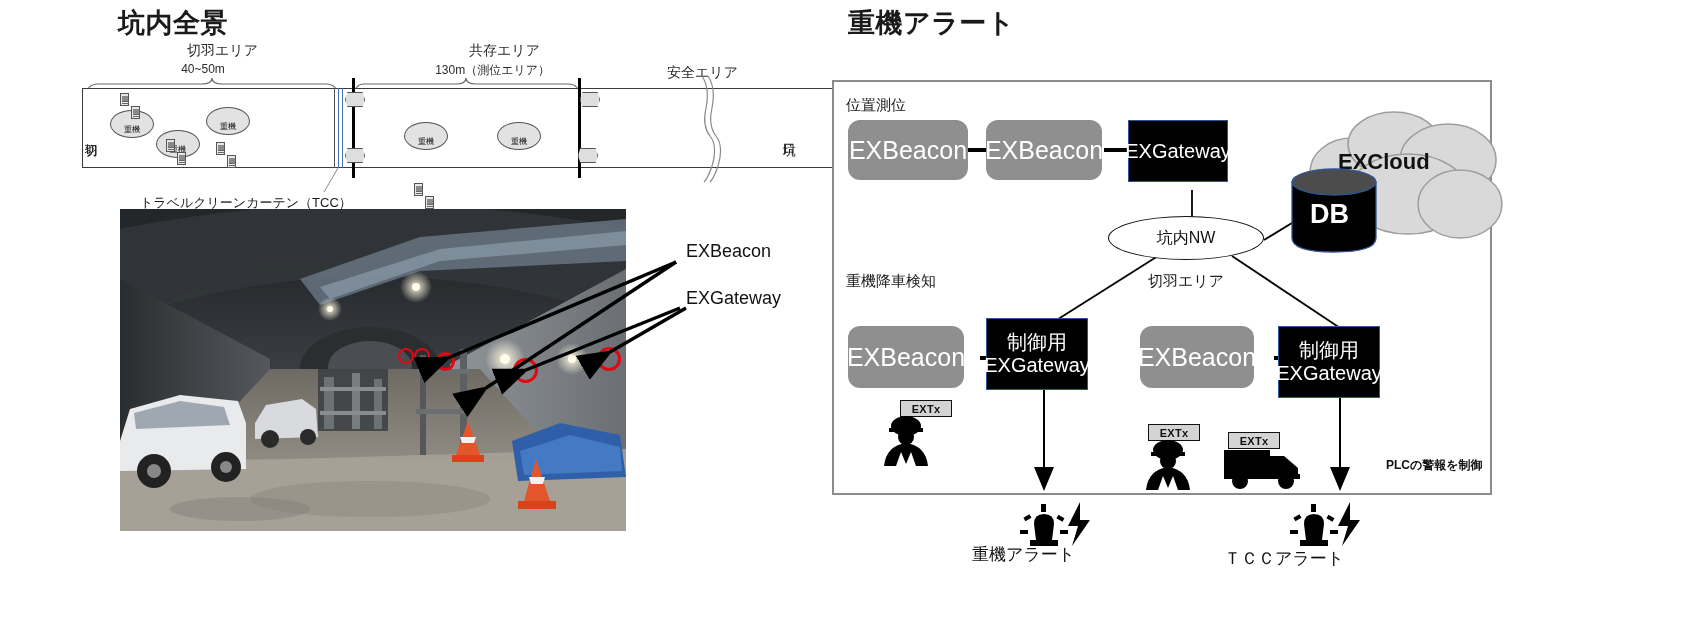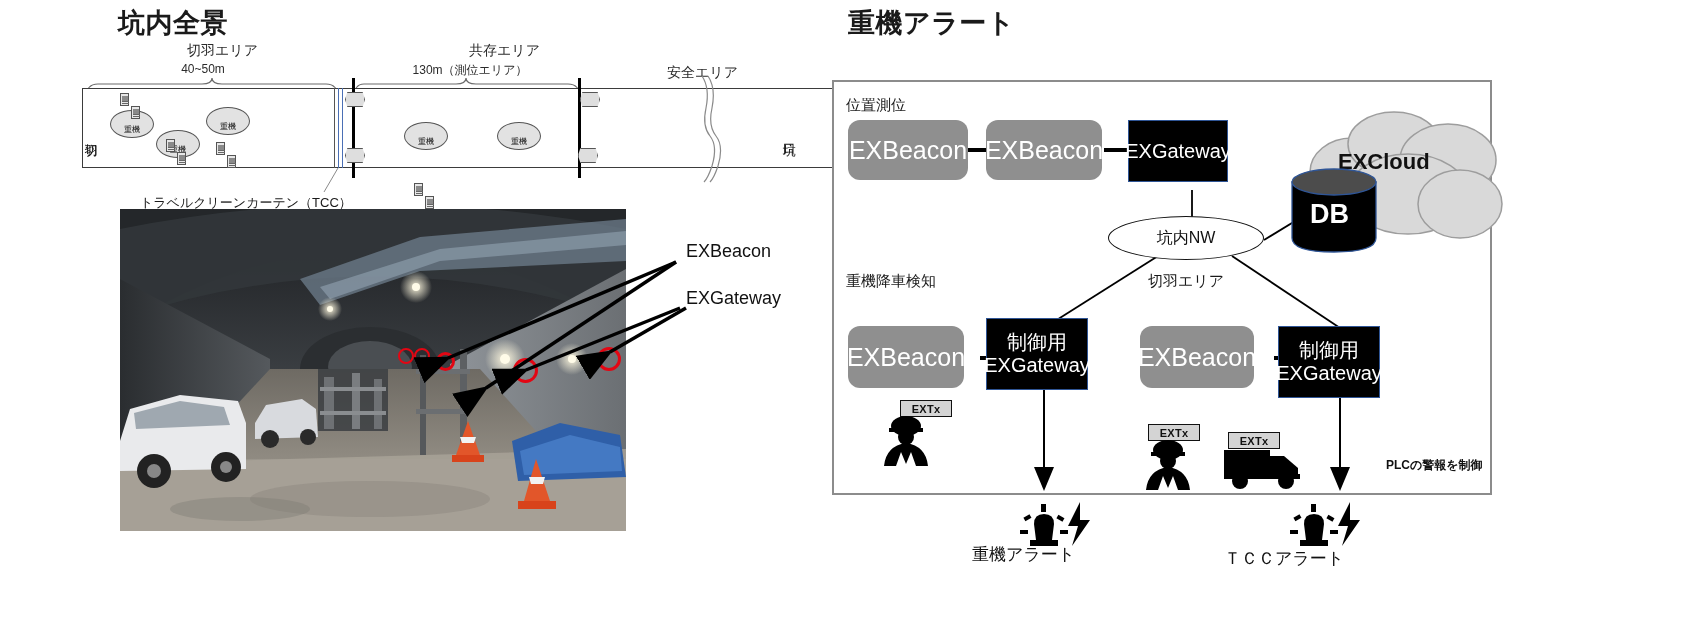--- a/index.html
+++ b/index.html
@@ -101,21 +101,21 @@
 </style>
 </head>
 <body>
 
 <div class="abs panel-title" style="left:110px;top:5px;margin-left:8px;">坑内全景</div>
 
 <div class="abs area-label" style="left:148px;top:42px;width:110px;">切羽エリア</div>
 <div class="abs area-sub" style="left:148px;top:62px;width:110px;">40~50m</div>
 
 <div class="abs area-label" style="left:400px;top:42px;width:140px;">共存エリア</div>
-<div class="abs area-sub" style="left:390px;top:62px;width:160px;">130m（測位エリア）</div>
+<div class="abs area-sub" style="left:390px;top:62px;width:160px;text-align:right;">130m（測位エリア）</div>
 
 <div class="abs area-label" style="left:628px;top:64px;width:110px;">安全エリア</div>
 
 <svg class="abs brace-svg" width="260" height="22" style="left:84px;top:78px;">
   <path d="M2,20 Q2,6 14,6 L118,6 Q128,6 128,0 Q128,6 138,6 L242,6 Q254,6 254,20" fill="none" stroke="#6b6b6b" stroke-width="1.2"></path>
 </svg>
 <svg class="abs brace-svg" width="230" height="22" style="left:352px;top:78px;">
   <path d="M2,20 Q2,6 12,6 L104,6 Q114,6 114,0 Q114,6 124,6 L216,6 Q228,6 228,20" fill="none" stroke="#6b6b6b" stroke-width="1.2"></path>
 </svg>
 

